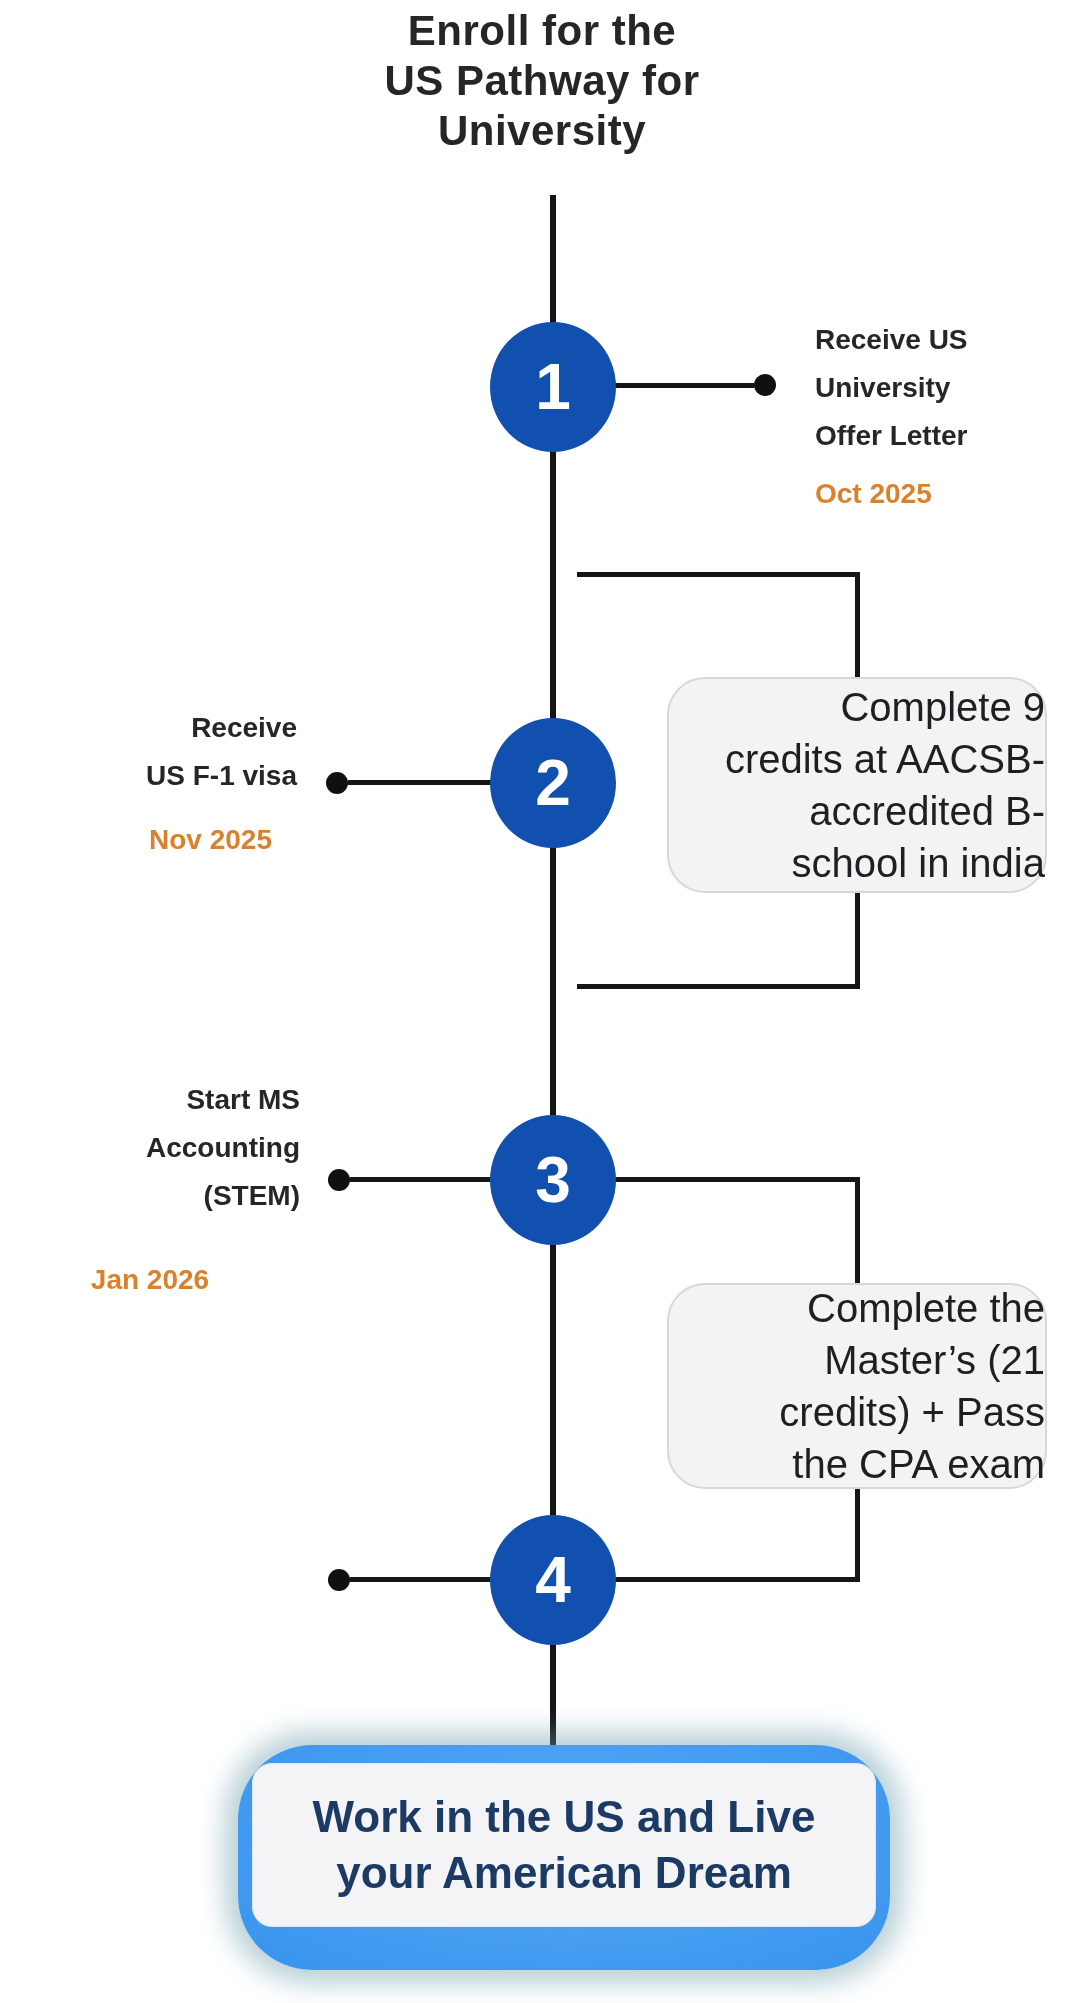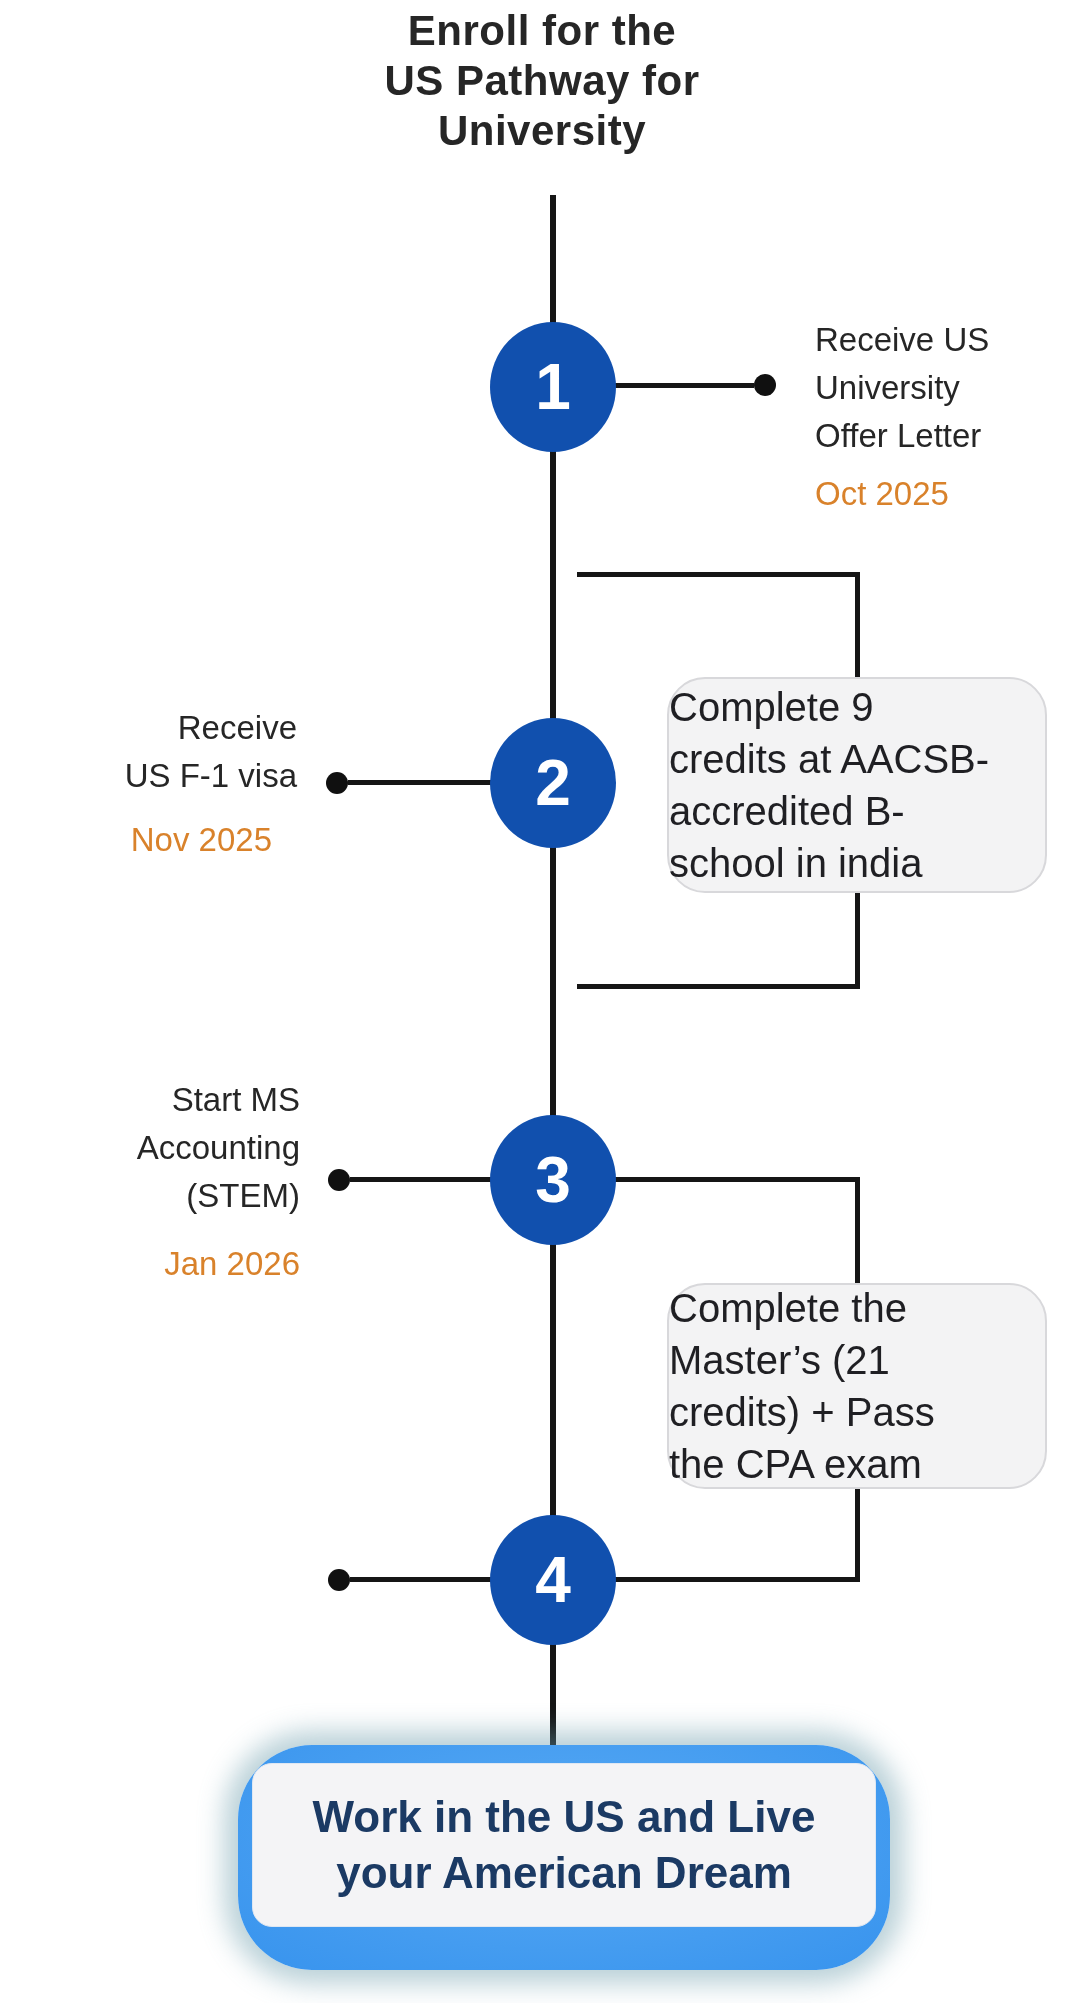--- a/index.html
+++ b/index.html
@@ -16,35 +16,35 @@
   .vline{position:absolute;width:5px;background:#151515;}
   .dot{position:absolute;width:22px;height:22px;border-radius:50%;background:#101010;}
   .circle{
     position:absolute;width:126px;height:130px;border-radius:50%;background:#1150AE;
     display:flex;align-items:center;justify-content:center;color:#ffffff;
     font-size:64px;font-weight:800;
   }
   .c1{left:490px;top:322px;} .c2{left:490px;top:718px;}
   .c3{left:490px;top:1115px;} .c4{left:490px;top:1515px;}
 
-  .sidetext{position:absolute;color:#262626;font-weight:400;font-size:33px;line-height:48px;}
+  .sidetext{position:absolute;color:#262626;font-weight:700;font-size:28px;line-height:48px;}
   .sidetext .date{color:#D9822B;}
   .t1{left:815px;top:316px;width:265px;text-align:left;}
   .t1 .date{margin-top:10px;}
   .t2{left:17px;top:704px;width:280px;text-align:right;}
   .t2 .date{margin-top:16px;padding-right:25px;}
   .t3{left:0px;top:1076px;width:300px;text-align:right;}
-  .t3 .date{margin-top:20px;}
+  .t3 .date{margin-top:36px;text-align:center;}
   .t4{left:0px;top:1436px;width:303px;text-align:right;}
   .t4 .date{margin-top:20px;padding-right:6px;}
 
   .callout{
     position:absolute;left:667px;width:380px;background:#F3F3F4;
     border:2px solid #D8D8DB;border-radius:38px;box-sizing:border-box;
-    display:flex;flex-direction:column;align-items:flex-start;justify-content:center;
+    display:flex;flex-direction:column;align-items:flex-end;justify-content:center;
     font-size:40px;line-height:52px;color:#1F1F23;text-align:center;font-weight:400;
   }
   .box1{top:677px;height:216px;}
   .box2{top:1283px;height:206px;}
 
   .banner{
     position:absolute;left:238px;top:1745px;width:652px;height:225px;border-radius:74px;
     background:radial-gradient(120% 140% at 50% 40%, #58AAF4 0%, #3A95EE 55%, #2E89E6 100%);
     box-shadow:0 0 26px 14px rgba(102,152,168,0.45);
   }

